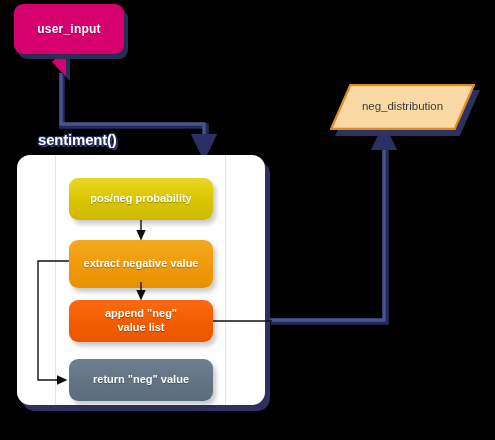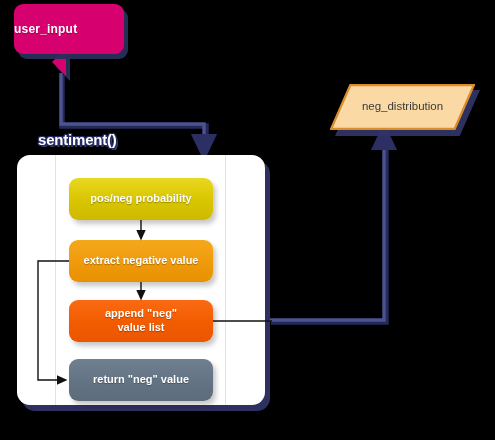--- a/index.html
+++ b/index.html
@@ -8,21 +8,21 @@
     font-family:"Liberation Sans", sans-serif;
   }
   #stage{position:absolute;left:0;top:0;width:495px;height:440px;}
   #stage svg{position:absolute;left:0;top:0;}
 
   
   .callout{
     position:absolute;left:14px;top:4px;width:110px;height:50px;
     background:#d6006e;border-radius:9px;
     box-shadow:4px 5px 0 rgba(40,48,90,.95);
-    display:flex;align-items:center;
+    display:flex;align-items:center;justify-content:center;
   }
   .callout-label{
     color:#ffffff;font-size:12px;font-weight:bold;letter-spacing:.2px;
     text-shadow:0 1px 1px rgba(0,0,0,.25);
   }
 
   
   .panel{
     position:absolute;left:17px;top:155px;width:248px;height:250px;
     background:#ffffff;border-radius:13px;
@@ -48,21 +48,21 @@
   .node{
     position:absolute;border-radius:9px;
     display:flex;align-items:center;justify-content:center;text-align:center;
     color:#ffffff;font-size:11px;font-weight:bold;line-height:1.25;
     box-shadow:3px 4px 5px rgba(0,0,0,.22);
     padding:0 1px;box-sizing:border-box;
   }
   .node .t{display:block;text-shadow:0 1px 1px rgba(0,0,0,.3);}
   .n-classifier{left:69px;top:178px;width:144px;height:42px;
     background:linear-gradient(180deg,#e8d820 0%,#d8c500 55%,#cfb900 100%);}
-  .n-extract{left:69px;top:240px;width:144px;height:42px;
+  .n-extract{left:69px;top:240px;width:144px;height:48px;
     background:linear-gradient(180deg,#f5a81c 0%,#ef9a0c 55%,#e89100 100%);}
   .n-append{left:69px;top:300px;width:144px;height:42px;
     background:linear-gradient(180deg,#fa6a12 0%,#f25c00 55%,#ea5600 100%);}
   .n-return{left:69px;top:359px;width:144px;height:42px;
     background:linear-gradient(180deg,#6f8091 0%,#637383 55%,#5d6c7b 100%);}
 
   
   .dataNode{position:absolute;left:330px;top:84px;width:145px;height:38px;}
   .dataNode .shadow{
     position:absolute;left:5px;top:6px;width:145px;height:46px;

